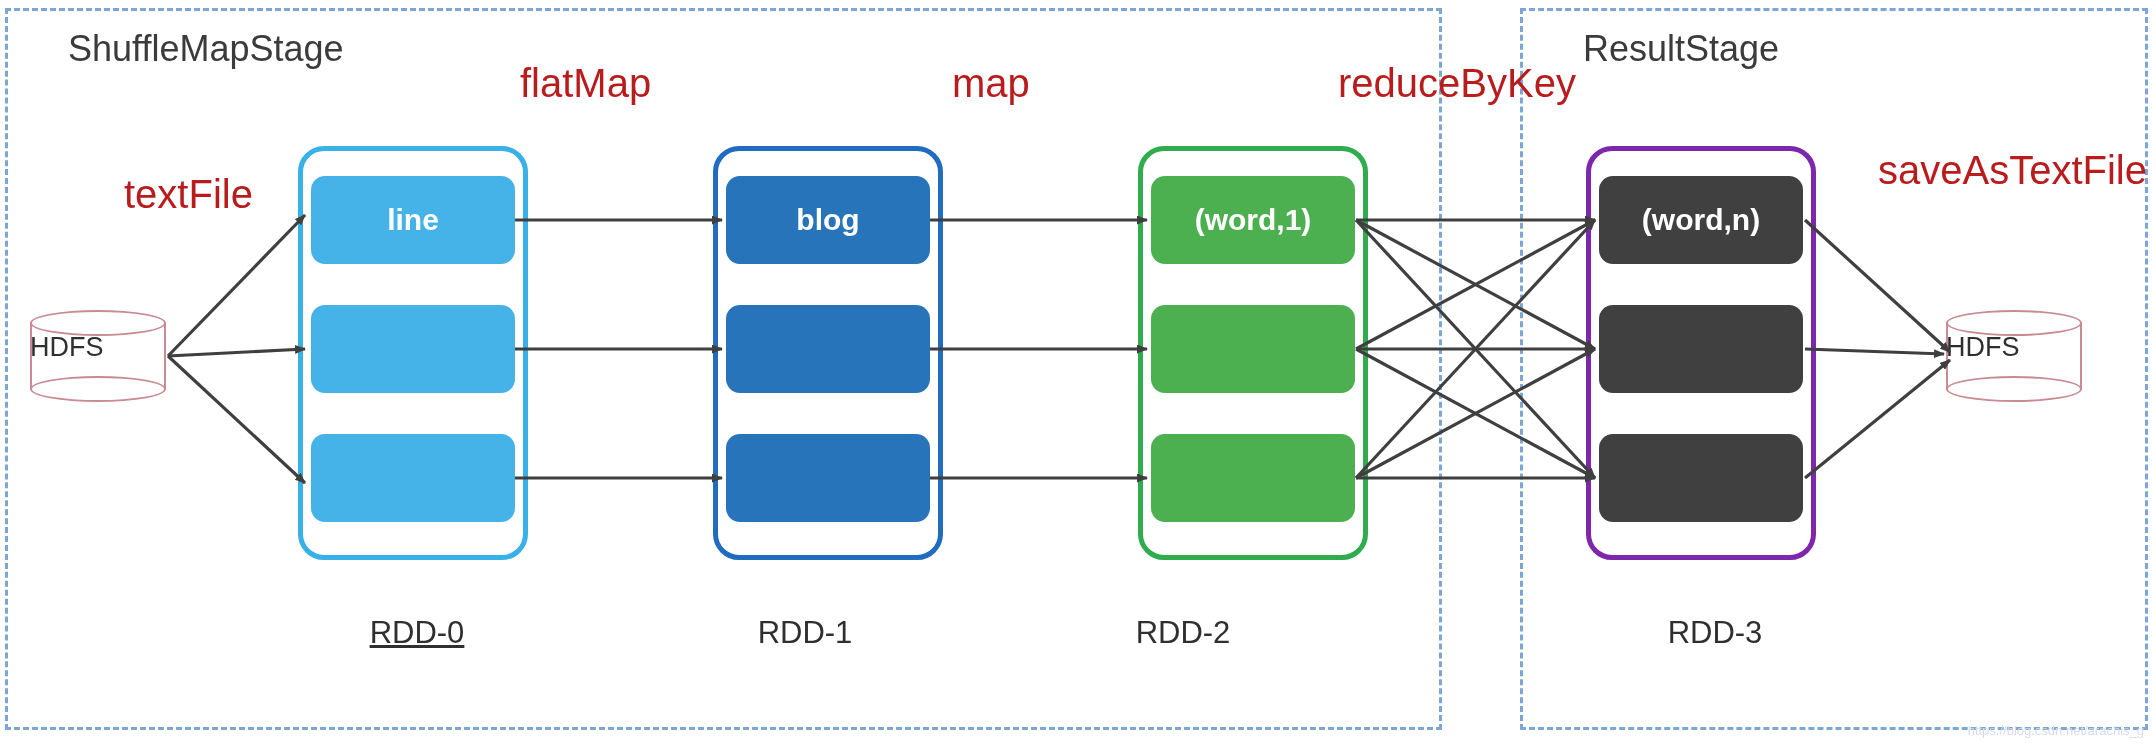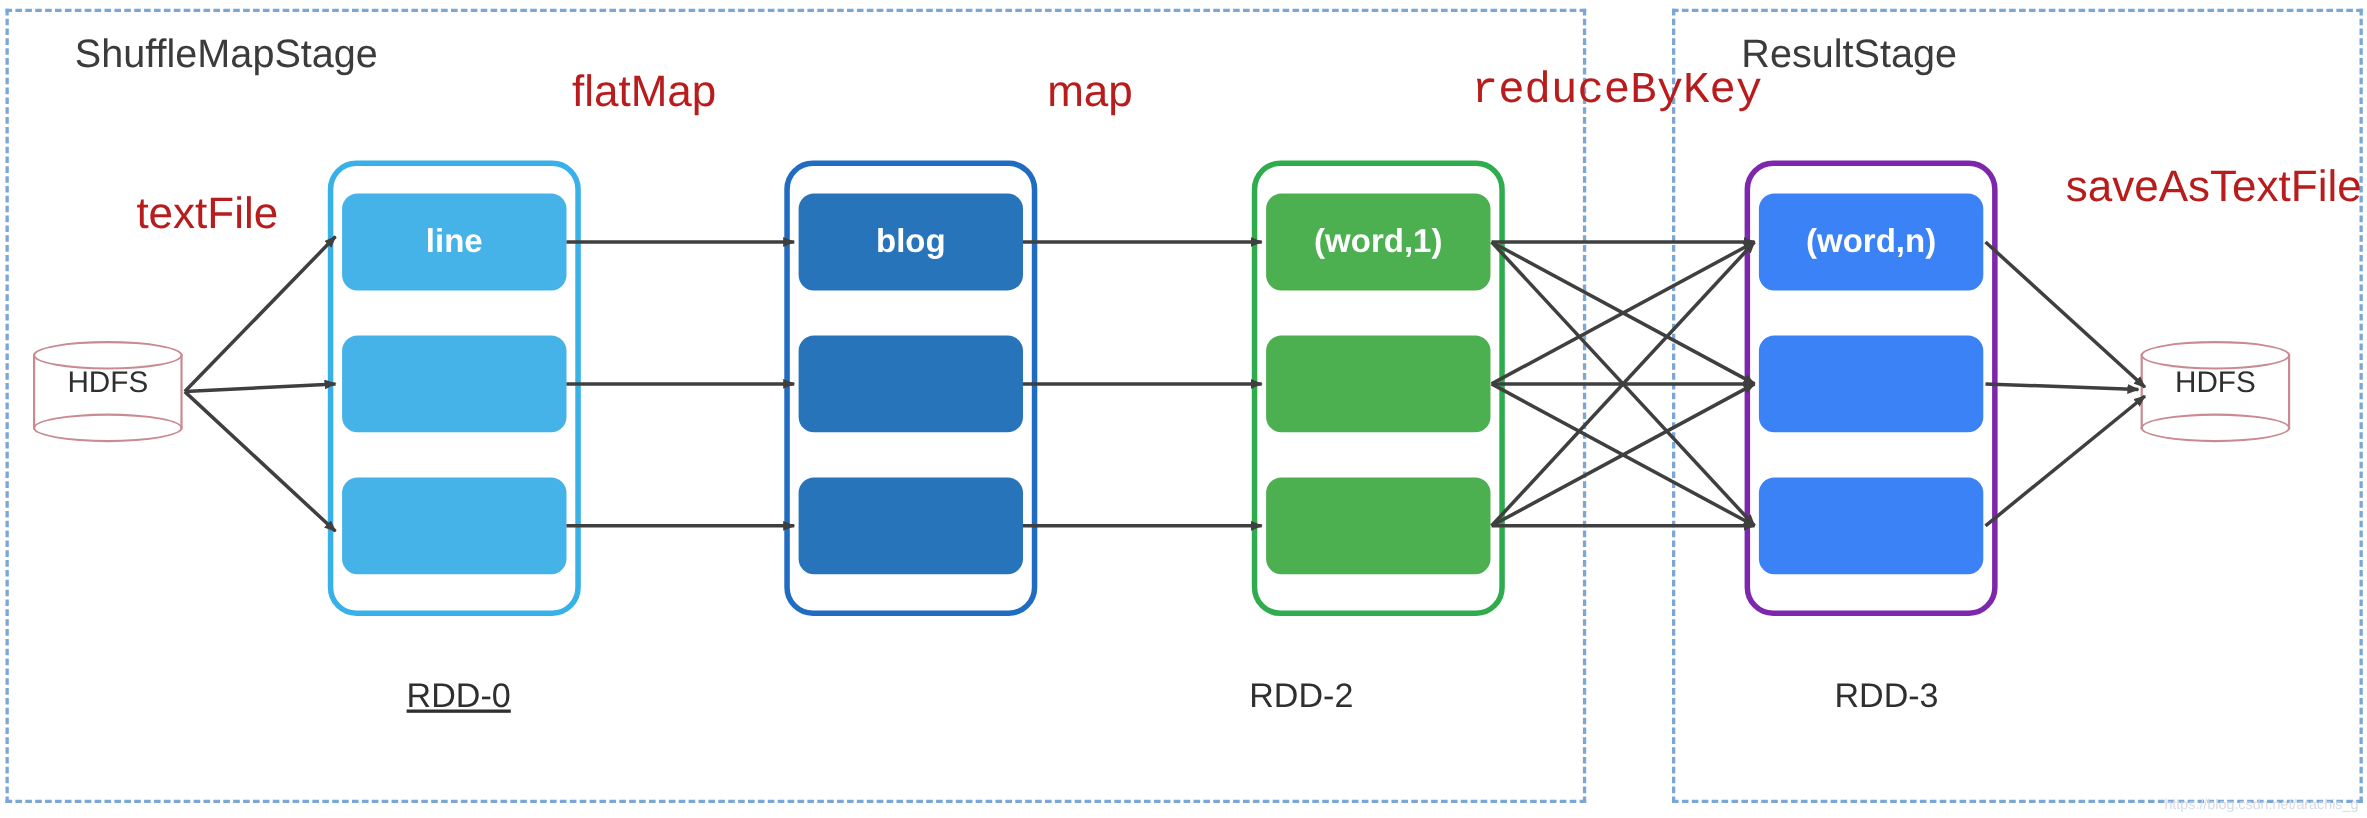--- a/index.html
+++ b/index.html
@@ -39,21 +39,21 @@
   
   .op-label {
     position: absolute;
     font-size: 40px;
     color: #b91c1c;
     white-space: nowrap;
   }
   #op-textfile   { left: 124px;  top: 172px; }
   #op-flatmap    { left: 520px;  top: 61px;  }
   #op-map        { left: 952px;  top: 61px;  }
-  #op-reduce     { left: 1338px; top: 61px; font-family: Liberation Mono, monospace;  }
+  #op-reduce     { left: 1338px; top: 61px;  }
   #op-save       { left: 1878px; top: 148px; }
 
   
   .rdd-caption {
     position: absolute;
     font-size: 31px;
     color: #2f2f2f;
     white-space: nowrap;
     text-align: center;
   }
@@ -88,21 +88,21 @@
     font-size: 30px;
     white-space: nowrap;
     font-weight: bold;
   }
   .part.p0 { top: 176px; }
   .part.p1 { top: 305px; }
   .part.p2 { top: 434px; }
   .col0 .part { left: 311px;  width: 204px; height: 88px; background: #45b2e8; }
   .col1 .part { left: 726px;  width: 204px; height: 88px; background: #2874ba; }
   .col2 .part { left: 1151px; width: 204px; height: 88px; background: #4caf50; }
-  .col3 .part { left: 1599px; width: 204px; height: 88px; background: #3b82f6; }
+  .col3 .part { left: 1599px; width: 204px; height: 88px; background: #404040; }
 
   
   .cylinder {
     position: absolute;
     width: 136px;
     height: 92px;
   }
   #hdfs-in  { left: 30px;   top: 310px; }
   #hdfs-out { left: 1946px; top: 310px; }
   .cyl-body {
@@ -122,21 +122,21 @@
     border: 2.5px solid #c98b93;
     border-radius: 50%;
     background: #ffffff;
   }
   .cyl-top { top: 0px; }
   .cyl-bot { top: 66px; background: transparent; }
   .cyl-text {
     position: absolute;
     left: 0; top: 22px;
     width: 136px;
-    text-align: center;
+    text-align: left;
     font-size: 27px;
     color: #2f2f2f;
   }
   
   #edges {
     position: absolute;
     left: 0; top: 0;
     width: 2152px; height: 744px;
     pointer-events: none;
   }
@@ -200,20 +200,21 @@
     <div class="part p1"></div>
     <div class="part p2"></div>
   </div>
   <div class="col3">
     <div class="part p0">(word,n)</div>
     <div class="part p1"></div>
     <div class="part p2"></div>
   </div>
 
   <div class="rdd-caption" id="cap-rdd0">RDD-0</div>
+  <div class="rdd-caption" id="cap-rdd1">RDD-1</div>
   <div class="rdd-caption" id="cap-rdd2">RDD-2</div>
   <div class="rdd-caption" id="cap-rdd3">RDD-3</div>
 
   <svg id="edges" viewBox="0 0 2152 744">
     <defs>
       <marker id="ah" markerWidth="11" markerHeight="9" refX="10" refY="4.5" orient="auto" markerUnits="userSpaceOnUse">
         <path d="M0,0 L11,4.5 L0,9 z" fill="#3f3f3f"></path>
       </marker>
     </defs>
     <g stroke="#3f3f3f" stroke-width="3.2" fill="none" marker-end="url(#ah)">

